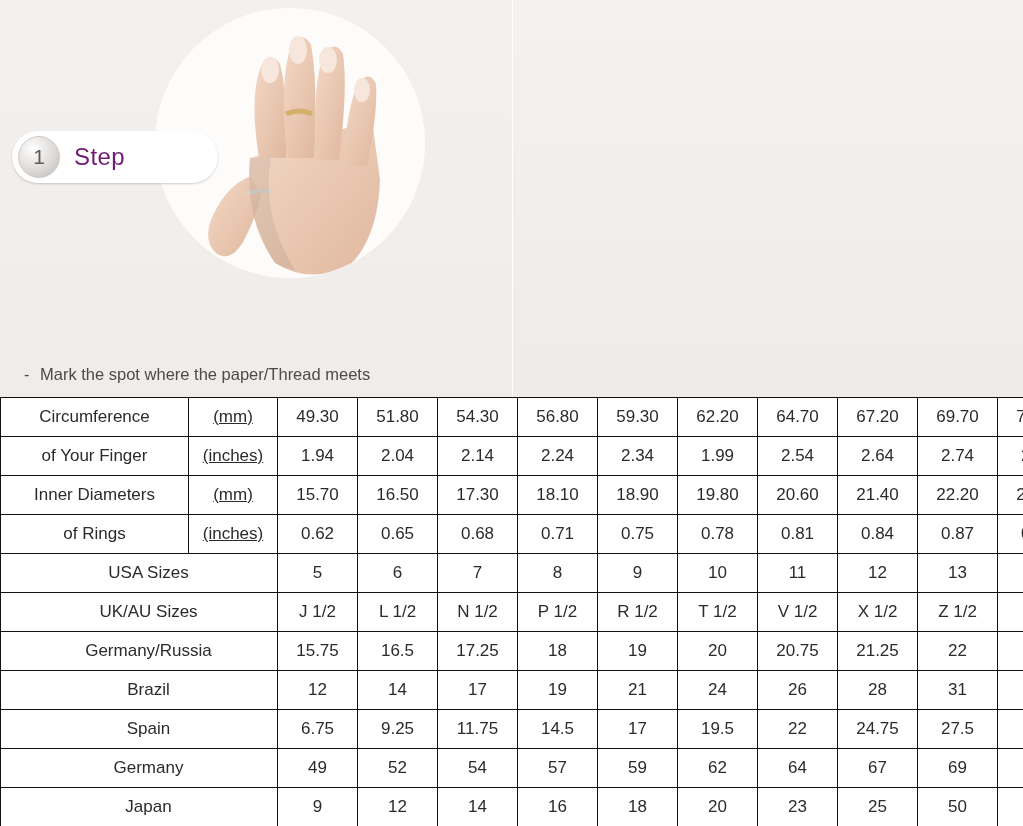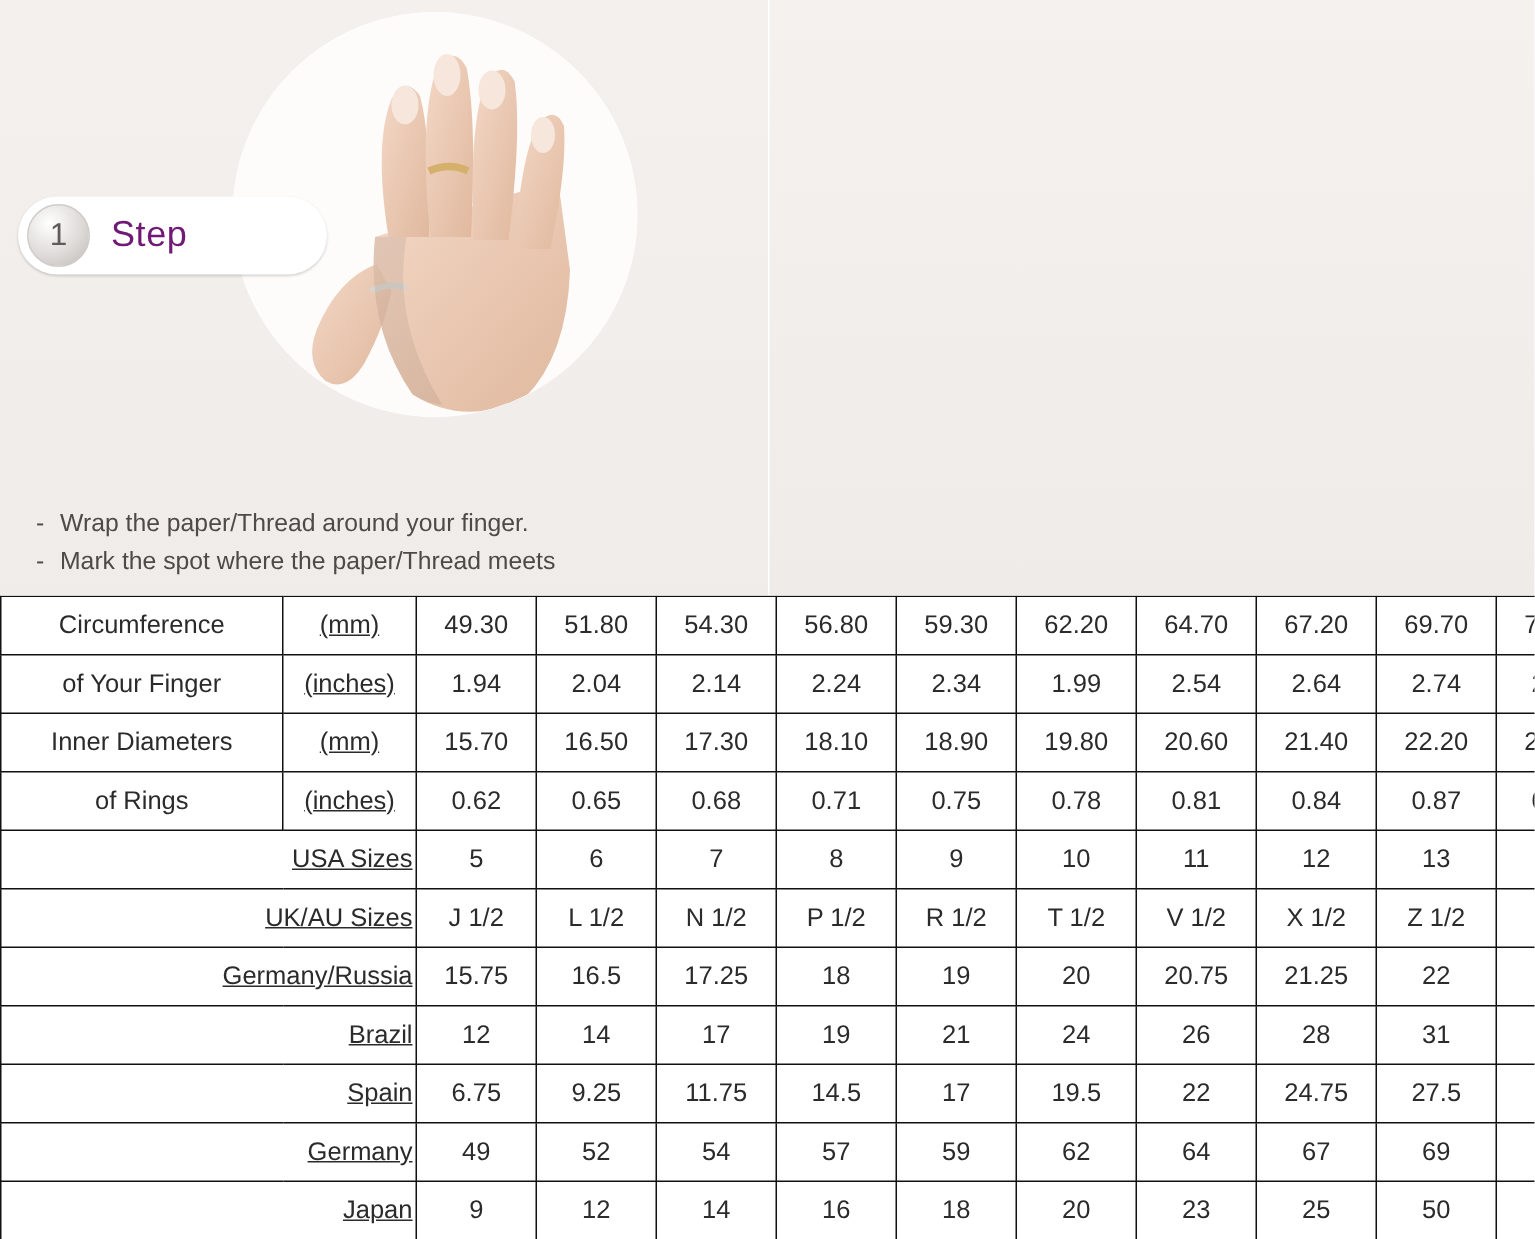--- a/index.html
+++ b/index.html
@@ -121,23 +121,22 @@
     padding: 0 2px;
     background: #ffffff;
     white-space: nowrap;
   }
   td.rowlabel {
     text-align: center;
     width: 183px;
     font-size: 18px;
   }
   td.rowlabel.left-al {
-    text-align: right;
+    text-align: center;
     padding-left: 21px;
-    text-decoration: underline;
   }
   td.unit {
     width: 84px;
     text-align: left;
     padding-left: 5px;
     font-size: 17px;
     text-decoration: underline;
   }
   td.shaded { background: #e3e1e0; }
   td.val { width: 75px; }
@@ -186,21 +185,20 @@
           </g>
         </svg>
       </div>
 
       <div class="step-pill left">
         <div class="step-num">1</div>
         <div class="step-word">Step</div>
       </div>
 
       <div class="bullets left">
-        <div><span class="dash">-</span><span>Wrap the paper/Thread around your finger.</span></div>
         <div><span class="dash">-</span><span>Mark the spot where the paper/Thread meets</span></div>
       </div>
     </div>
 
     <div class="step-panel right">
 
       
 
       
 

